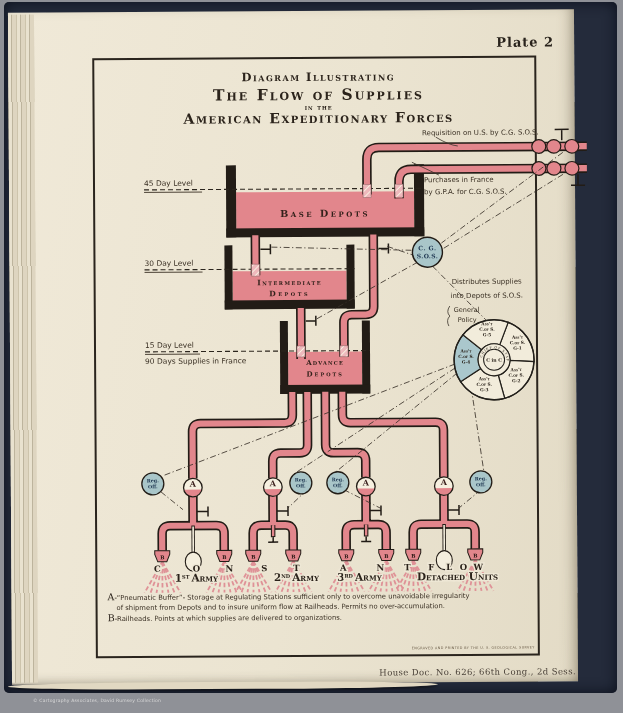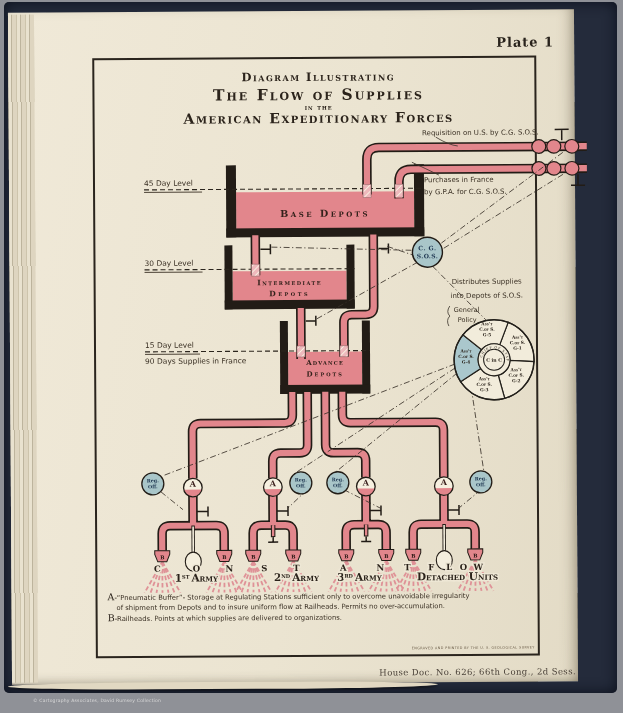--- a/index.html
+++ b/index.html
@@ -31,21 +31,21 @@
   .depotlabel{font-family:"DejaVu Serif",serif;font-variant:small-caps;font-weight:bold;fill:#33211b;}
   .bluetxt{font-family:"DejaVu Serif",serif;font-weight:bold;fill:#1d3550;}
 </style>
 </head>
 <body>
 
 <div class="cover"></div>
 
 <div class="page">
   <div class="stack-left"></div>
-  <div class="plate">Plate 1</div>
+  <div class="plate">Plate 2</div>
 
   <div class="frame">
   <svg width="440" height="596" viewBox="0 0 440 596">
     <defs>
       <pattern id="hatch" patternUnits="userSpaceOnUse" width="4.5" height="4.5" patternTransform="rotate(45)">
         <rect width="4.5" height="4.5" fill="#eeb9bc"></rect>
         <line x1="0" y1="0" x2="0" y2="4.5" stroke="#f8f2e2" stroke-width="1.8"></line>
       </pattern>
       <path id="ringpath" d="M 385.5,303 A 12.5,12.5 0 1 1 410.5,303" fill="none"></path>
     </defs>

